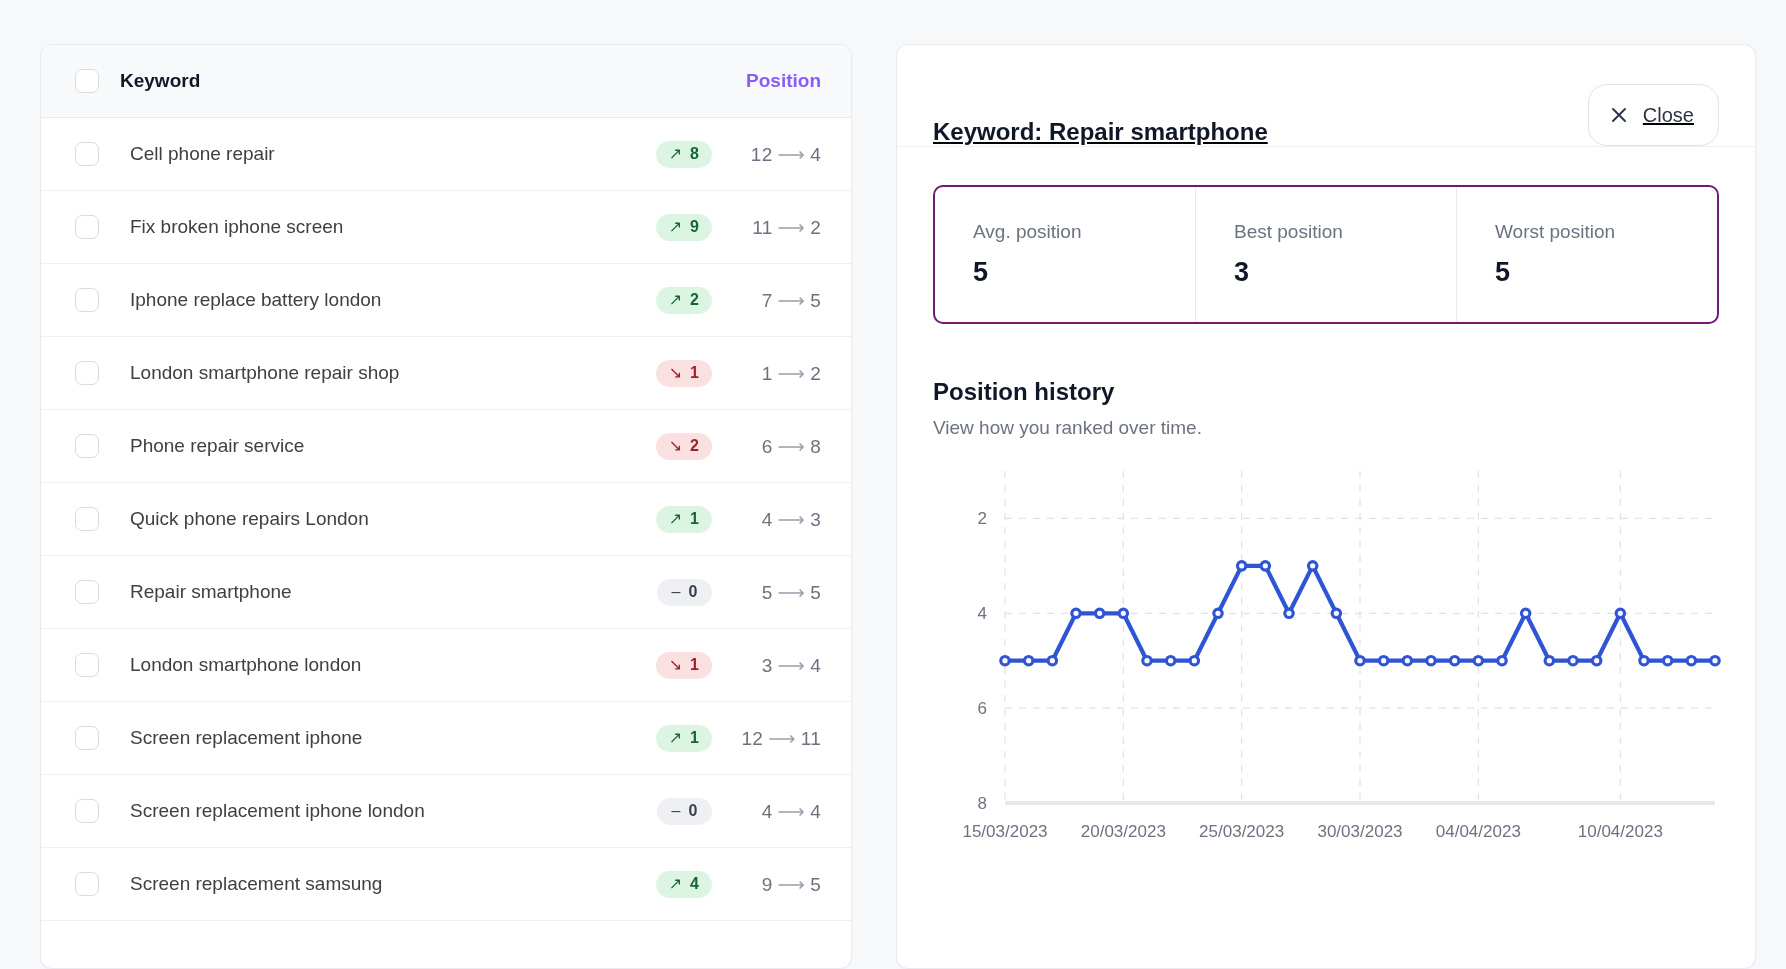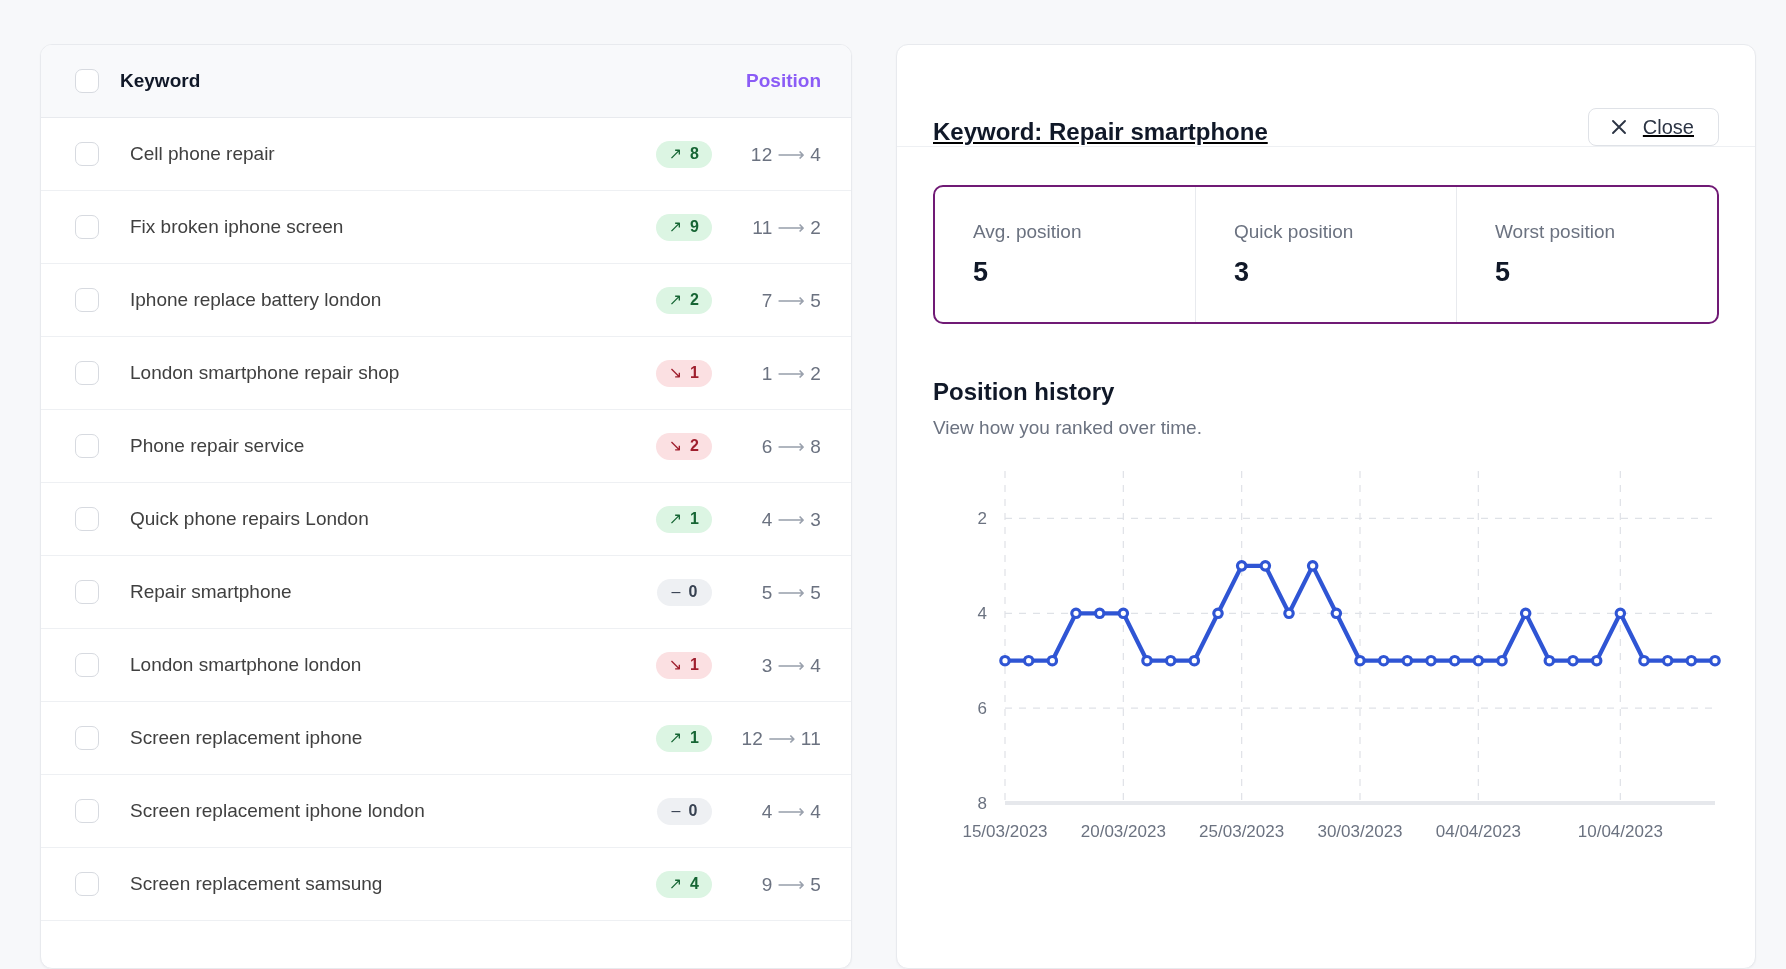--- a/index.html
+++ b/index.html
@@ -141,24 +141,24 @@
   .detail-title {
     font-size: 24px;
     font-weight: 700;
     color: #101828;
   }
   .close-btn {
     margin-left: auto;
     display: inline-flex;
     align-items: center;
     gap: 14px;
-    height: 38px;
+    height: 62px;
     padding: 0 24px 0 20px;
     border: 1px solid #dfe2e7;
-    border-radius: 8px;
+    border-radius: 19px;
     background: #fff;
     cursor: pointer;
     font-size: 20px;
     color: #2c3444;
   }
   .close-x { display: inline-flex; width: 20px; height: 20px; }
 
   .detail-body { padding: 38px 36px 0 36px; flex: 1 1 auto; }
 
   .stats {
@@ -339,21 +339,21 @@
     </div>
 
     <div class="detail-body">
 
       <div class="stats">
         <div class="stat">
           <div class="stat-label">Avg. position</div>
           <div class="stat-value">5</div>
         </div>
         <div class="stat">
-          <div class="stat-label">Quick position</div>
+          <div class="stat-label">Best position</div>
           <div class="stat-value">3</div>
         </div>
         <div class="stat">
           <div class="stat-label">Worst position</div>
           <div class="stat-value">5</div>
         </div>
       </div>
 
       <div class="history-title">Position history</div>
       <div class="history-sub">View how you ranked over time.</div>

